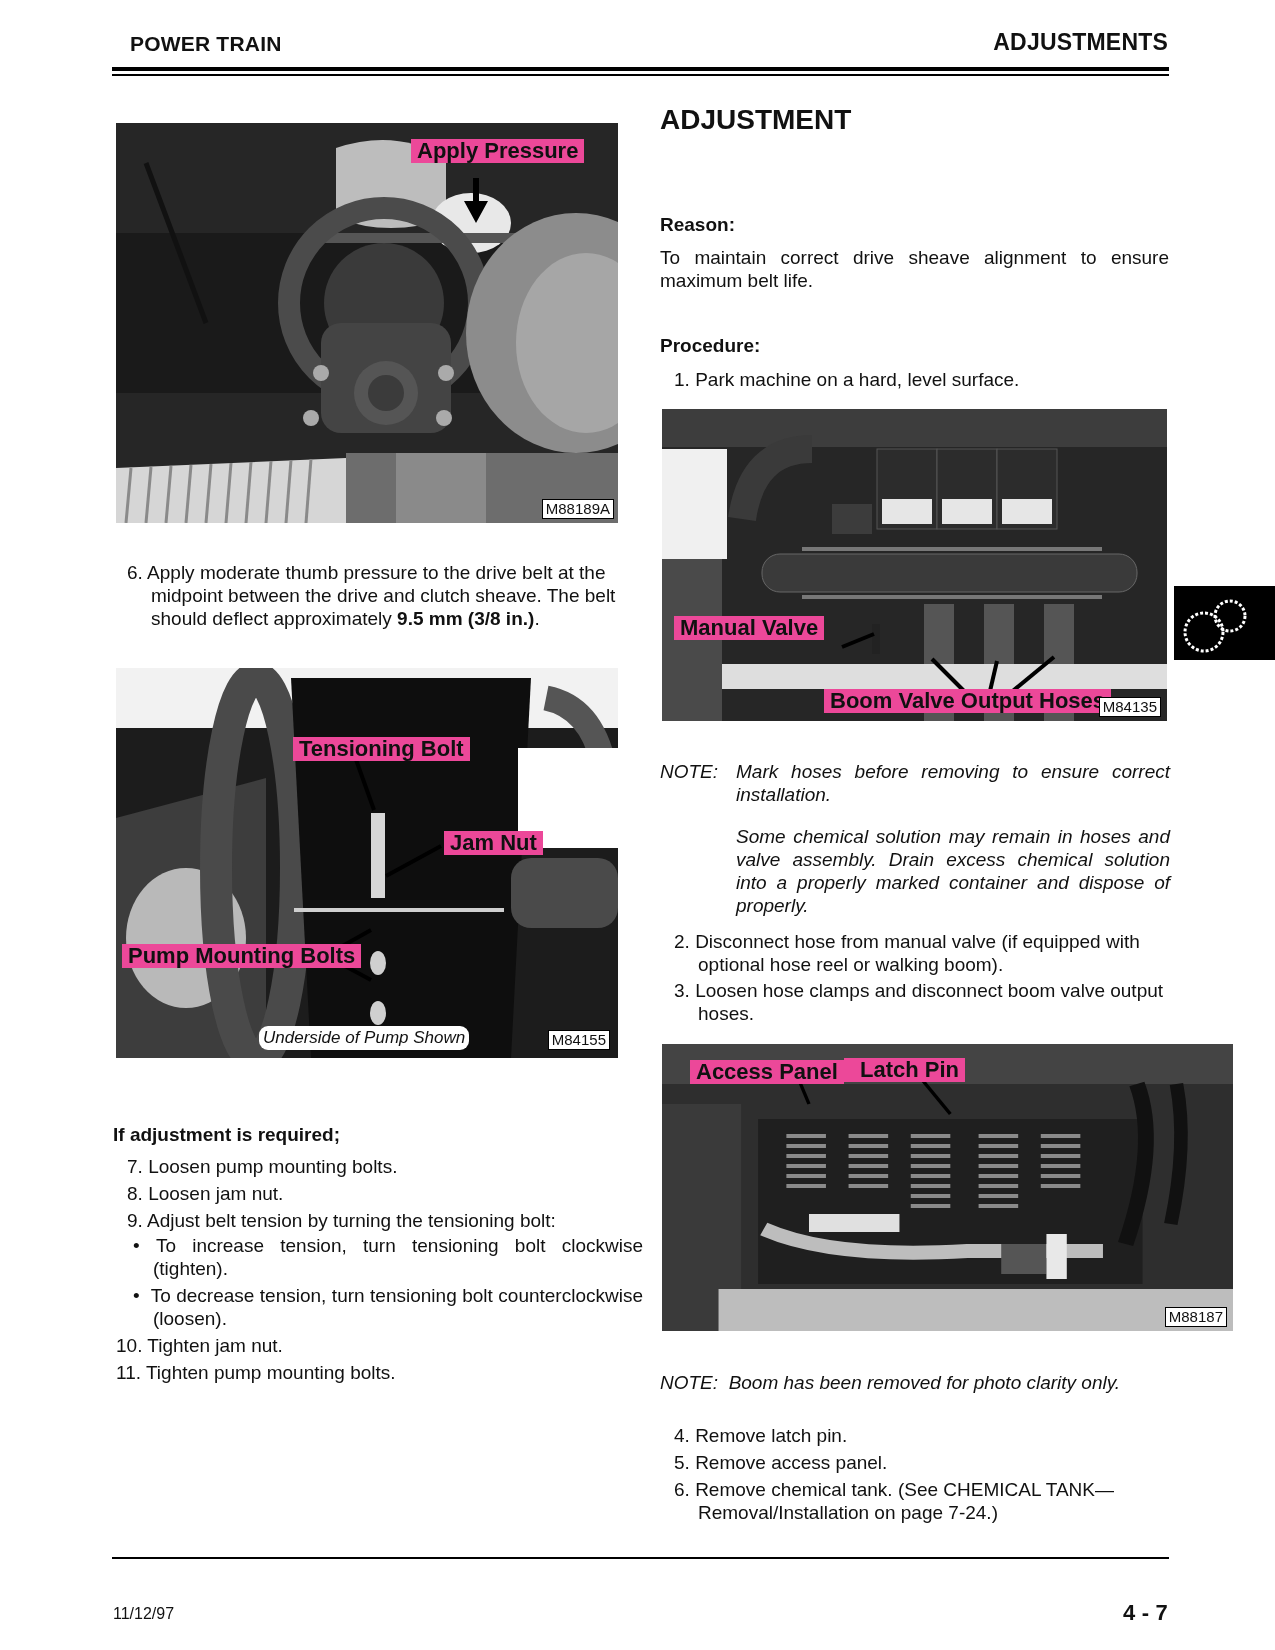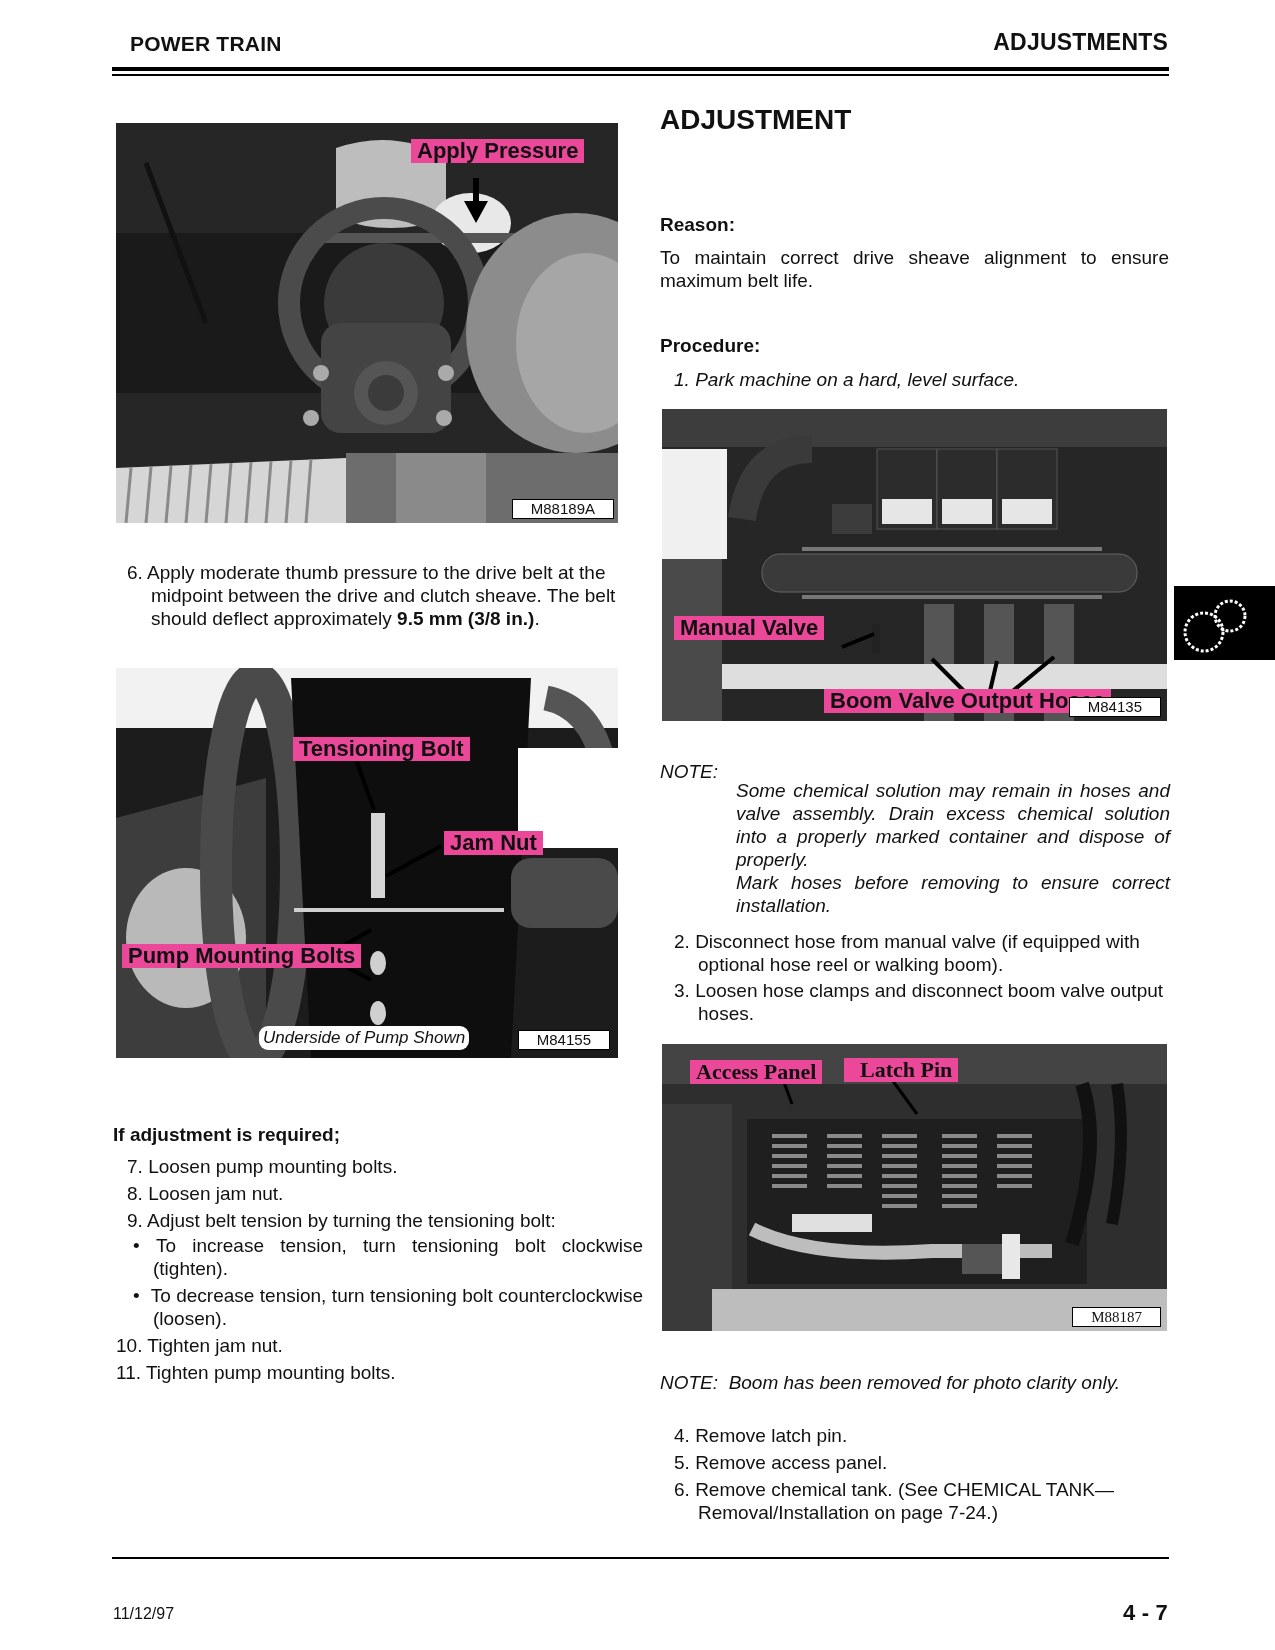--- a/index.html
+++ b/index.html
@@ -7,21 +7,21 @@
          font-family: "Liberation Sans", "DejaVu Sans", sans-serif; color: #111; }
   .abs { position: absolute; }
   .hdr { font-weight: bold; font-size: 21px; letter-spacing: 0.2px; margin-left: 16px; }
   .rule-thick { position: absolute; left: 112px; width: 1057px; height: 4px; background: #000; }
   .rule-thin { position: absolute; left: 112px; width: 1057px; height: 2px; background: #000; }
   .photo { position: absolute; background: #3a3a3a; overflow: hidden; }
   .photo svg { position: absolute; left: 0; top: 0; width: 100%; height: 100%; }
   .callout { position: absolute; background: #ec4899; font-weight: bold; font-size: 22px;
              padding: 1px 6px; line-height: 22px; white-space: nowrap; }
   .figid { position: absolute; background: #fff; border: 1.5px solid #000; font-size: 15px;
-           padding: 0 18px; line-height: 18px; margin-top: 16px; }
+           padding: 0 3px; line-height: 18px; margin-top: 16px; }
   .body { font-size: 19px; line-height: 23px; }
   .step { position: absolute; font-size: 19px; line-height: 23px; }
   .hang { padding-left: 24px; text-indent: -24px; }
   .bold { font-weight: bold; }
   .ital { font-style: italic; }
   .title { font-weight: bold; font-size: 28px; line-height: 31px; }
   .subhead { font-weight: bold; font-size: 19px; }
   .just { text-align: justify; }
   .tab { position: absolute; background: #000; }
 </style>
@@ -135,21 +135,21 @@
 </div>
 
 <div class="abs title" style="left:660px; top:104px;">
   <div>ADJUSTMENT</div>
 </div>
 
 <div class="abs subhead" style="left:660px; top:214px;">Reason:</div>
 <div class="abs body just" style="left:660px; top:246px; width:509px;">To maintain correct drive sheave alignment to ensure maximum belt life.</div>
 
 <div class="abs subhead" style="left:660px; top:335px;">Procedure:</div>
-<div class="step" style="left:674px; top:368px; width:495px;font-style:italic;">
+<div class="step" style="left:674px; top:368px; width:495px;">
   <span>1.</span>
   <span>Park machine on a hard, level surface.</span>
 </div>
 
 <div class="photo" style="left:662px; top:409px; width:505px; height:312px; background:#2a2a2a;">
   <svg viewBox="0 0 505 312" preserveAspectRatio="none">
     <rect width="505" height="312" fill="#262626"></rect>
     <rect x="0" y="0" width="505" height="38" fill="#3d3d3d"></rect>
     <rect x="0" y="40" width="65" height="110" fill="#f0f0f0"></rect>
     <rect x="0" y="150" width="60" height="162" fill="#4a4a4a"></rect>
@@ -174,34 +174,34 @@
     <line x1="335" y1="252" x2="325" y2="295" stroke="#000" stroke-width="4"></line>
     <line x1="392" y1="248" x2="335" y2="295" stroke="#000" stroke-width="4"></line>
   </svg>
   <div class="callout" style="left:12px; top:207px;">Manual Valve</div>
   <div class="callout" style="left:162px; top:280px;">Boom Valve Output Hoses</div>
   <div class="figid" style="right:6px; bottom:4px;">M84135</div>
 </div>
 
 <div class="abs ital body" style="left:660px; top:760px; width:510px;">
   <span class="abs" style="left:0; top:0;">NOTE:</span>
+  <div class="just" style="margin-left:76px;">Mark hoses before removing to ensure correct installation.</div>
   <div class="just" style="margin-left:76px; margin-top:19px;">Some chemical solution may remain in hoses and valve assembly. Drain excess chemical solution into a properly marked container and dispose of properly.</div>
-  <div class="just" style="margin-left:76px;">Mark hoses before removing to ensure correct installation.</div>
 </div>
 
 <div class="step hang" style="left:674px; top:930px; width:480px;">
   <span>2.</span>
   <span>Disconnect hose from manual valve (if equipped with optional hose reel or walking boom).</span>
 </div>
 <div class="step hang" style="left:674px; top:979px; width:480px;">
   <span>3.</span>
   <span>Loosen hose clamps and disconnect boom valve output hoses.</span>
 </div>
 
-<div class="photo" style="left:662px; top:1044px; width:505px; height:287px; background:#303030;font-family:Liberation Serif, serif;">
+<div class="photo" style="left:662px; top:1044px; width:571px; height:287px; background:#303030;">
   <svg viewBox="0 0 505 287" preserveAspectRatio="none">
     <rect width="505" height="287" fill="#2e2e2e"></rect>
     <rect x="0" y="0" width="505" height="40" fill="#444"></rect>
     <rect x="0" y="60" width="70" height="227" fill="#3a3a3a"></rect>
     <rect x="85" y="75" width="340" height="165" fill="#1f1f1f"></rect>
     <g fill="#8a8a8a">
       <rect x="110" y="90" width="35" height="4"></rect>
         <rect x="110" y="100" width="35" height="4"></rect>
         <rect x="110" y="110" width="35" height="4"></rect>
         <rect x="110" y="120" width="35" height="4"></rect>

